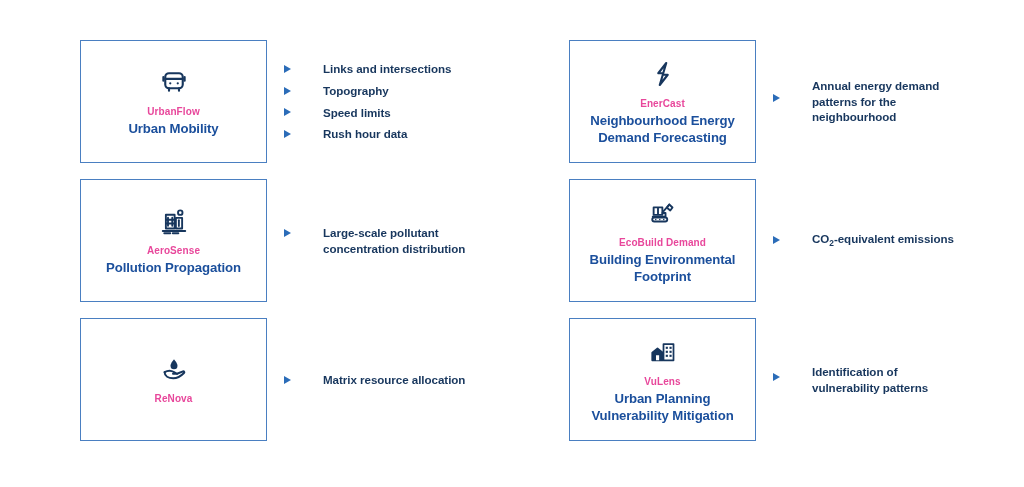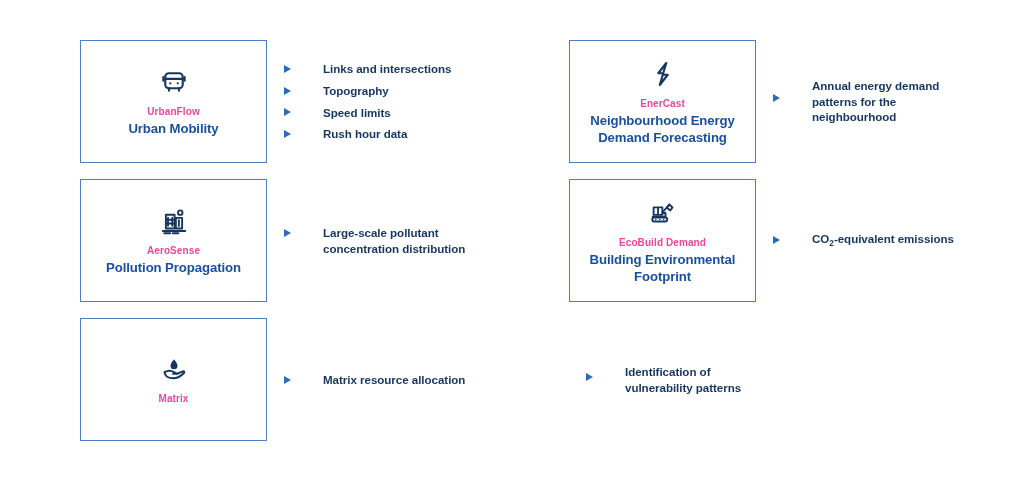--- a/index.html
+++ b/index.html
@@ -217,21 +217,21 @@
 
     <div class="row">
       <div class="card">
         <span class="card-icon">
           <svg width="30" height="30" viewBox="0 0 24 24" fill="none" stroke="#17365d" stroke-width="1.6" stroke-linecap="round" stroke-linejoin="round">
             <path d="M12 4.2 C12 4.2 9.2 7.4 9.2 9.3 A2.8 2.8 0 0 0 14.8 9.3 C14.8 7.4 12 4.2 12 4.2 Z" fill="#17365d" stroke="none"></path>
             <path d="M4.5 14.5 C7 13 10 13.2 12 14.4 L14.4 15.8 L11.2 15.8"></path>
             <path d="M4.5 14.5 C4.5 17.6 7.6 19.4 11.4 19.4 C14.6 19.4 17.6 17.6 20 15.2 C20.6 14.6 20 13.6 19.2 13.9 L14.4 15.8"></path>
           </svg>
         </span>
-        <div class="card-code">Matrix</div>
+        <div class="card-code">ReNova</div>
       </div>
       <div class="outcomes">
         <div class="outcome centered">
           <span class="bullet-icon">
               <span class="tri"></span>
             </span>
           <span class="outcome-text">Matrix resource allocation</span>
         </div>
       </div>
     </div>
@@ -286,20 +286,38 @@
         <div class="outcome centered">
           <span class="bullet-icon">
               <span class="tri"></span>
             </span>
           <span class="outcome-text">CO<sub>2</sub>-equivalent emissions</span>
         </div>
       </div>
     </div>
 
     <div class="row">
+      <div class="card">
+        <span class="card-icon">
+          <svg width="30" height="30" viewBox="0 0 24 24" fill="none" stroke="#17365d" stroke-width="1.4" stroke-linecap="round" stroke-linejoin="round">
+            <path d="M3.4 18.6 L3.4 12.6 L7.6 9.2 L11.8 12.6 L11.8 18.6 Z" fill="#17365d" stroke="#17365d"></path>
+            <rect x="6.4" y="14.6" width="2.5" height="4" fill="#ffffff" stroke="none"></rect>
+            <rect x="12.4" y="5.6" width="8" height="13" fill="#ffffff" stroke="#17365d"></rect>
+            <rect x="14.2" y="7.8" width="1.7" height="1.7" fill="#17365d" stroke="none"></rect>
+            <rect x="17.2" y="7.8" width="1.7" height="1.7" fill="#17365d" stroke="none"></rect>
+            <rect x="14.2" y="11" width="1.7" height="1.7" fill="#17365d" stroke="none"></rect>
+            <rect x="17.2" y="11" width="1.7" height="1.7" fill="#17365d" stroke="none"></rect>
+            <rect x="14.2" y="14.2" width="1.7" height="1.7" fill="#17365d" stroke="none"></rect>
+            <rect x="17.2" y="14.2" width="1.7" height="1.7" fill="#17365d" stroke="none"></rect>
+          </svg>
+        </span>
+        <div class="card-code">VuLens</div>
+        <div class="card-title">Urban Planning
+Vulnerability Mitigation</div>
+      </div>
       <div class="outcomes">
         <div class="outcome">
           <span class="bullet-icon" style="margin-top:7px;">
               <span class="tri"></span>
             </span>
           <span class="outcome-text">Identification of
 vulnerability patterns</span>
         </div>
       </div>
     </div>

